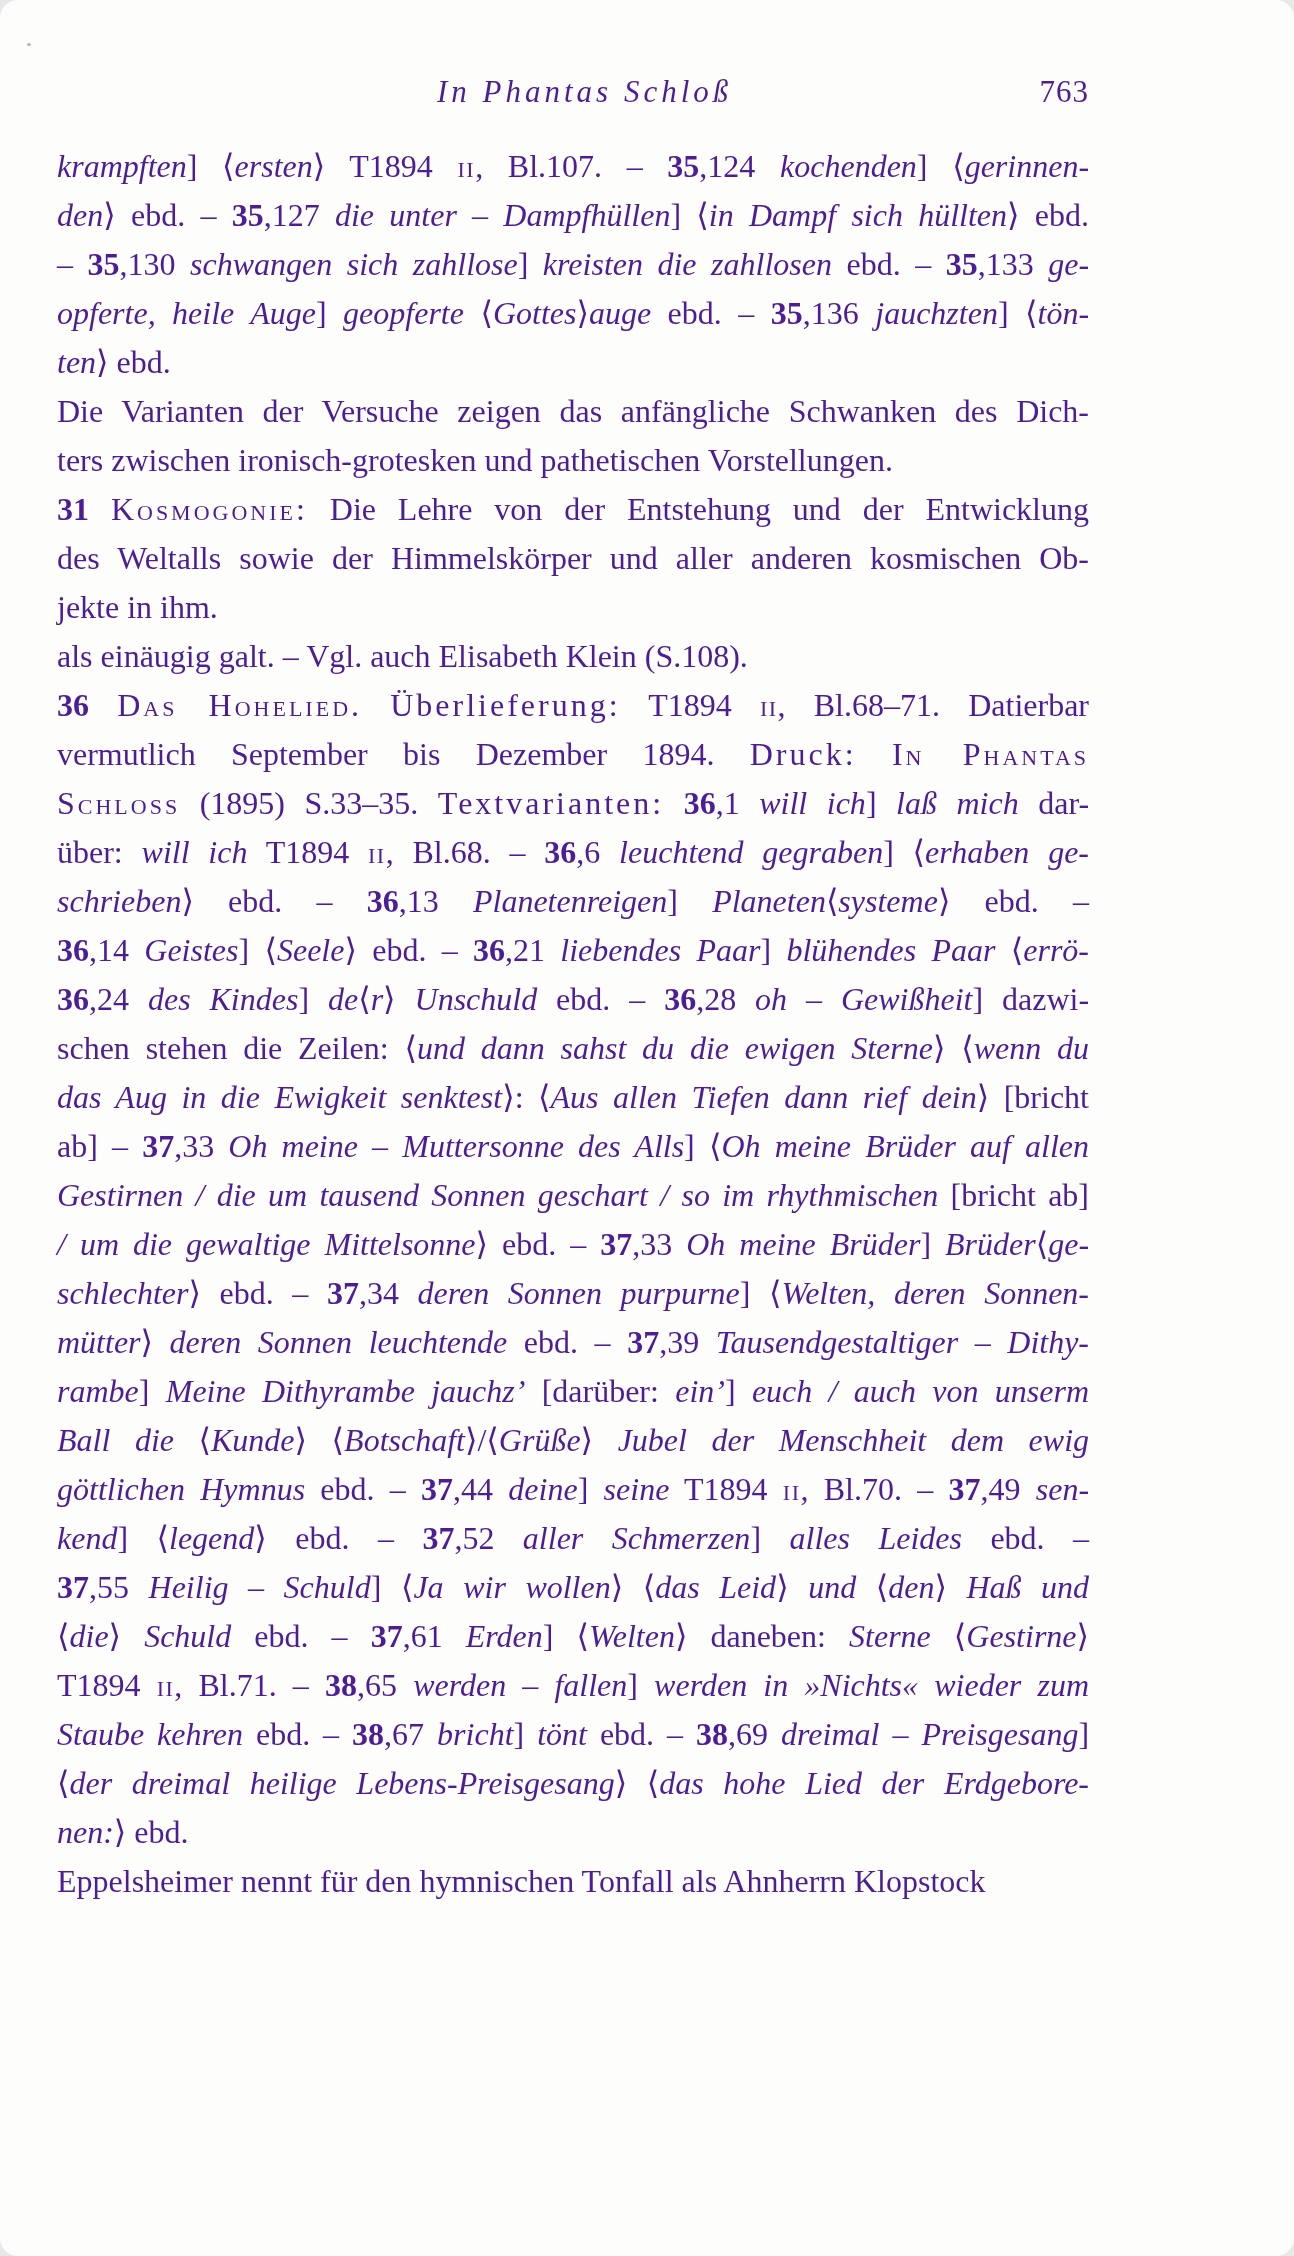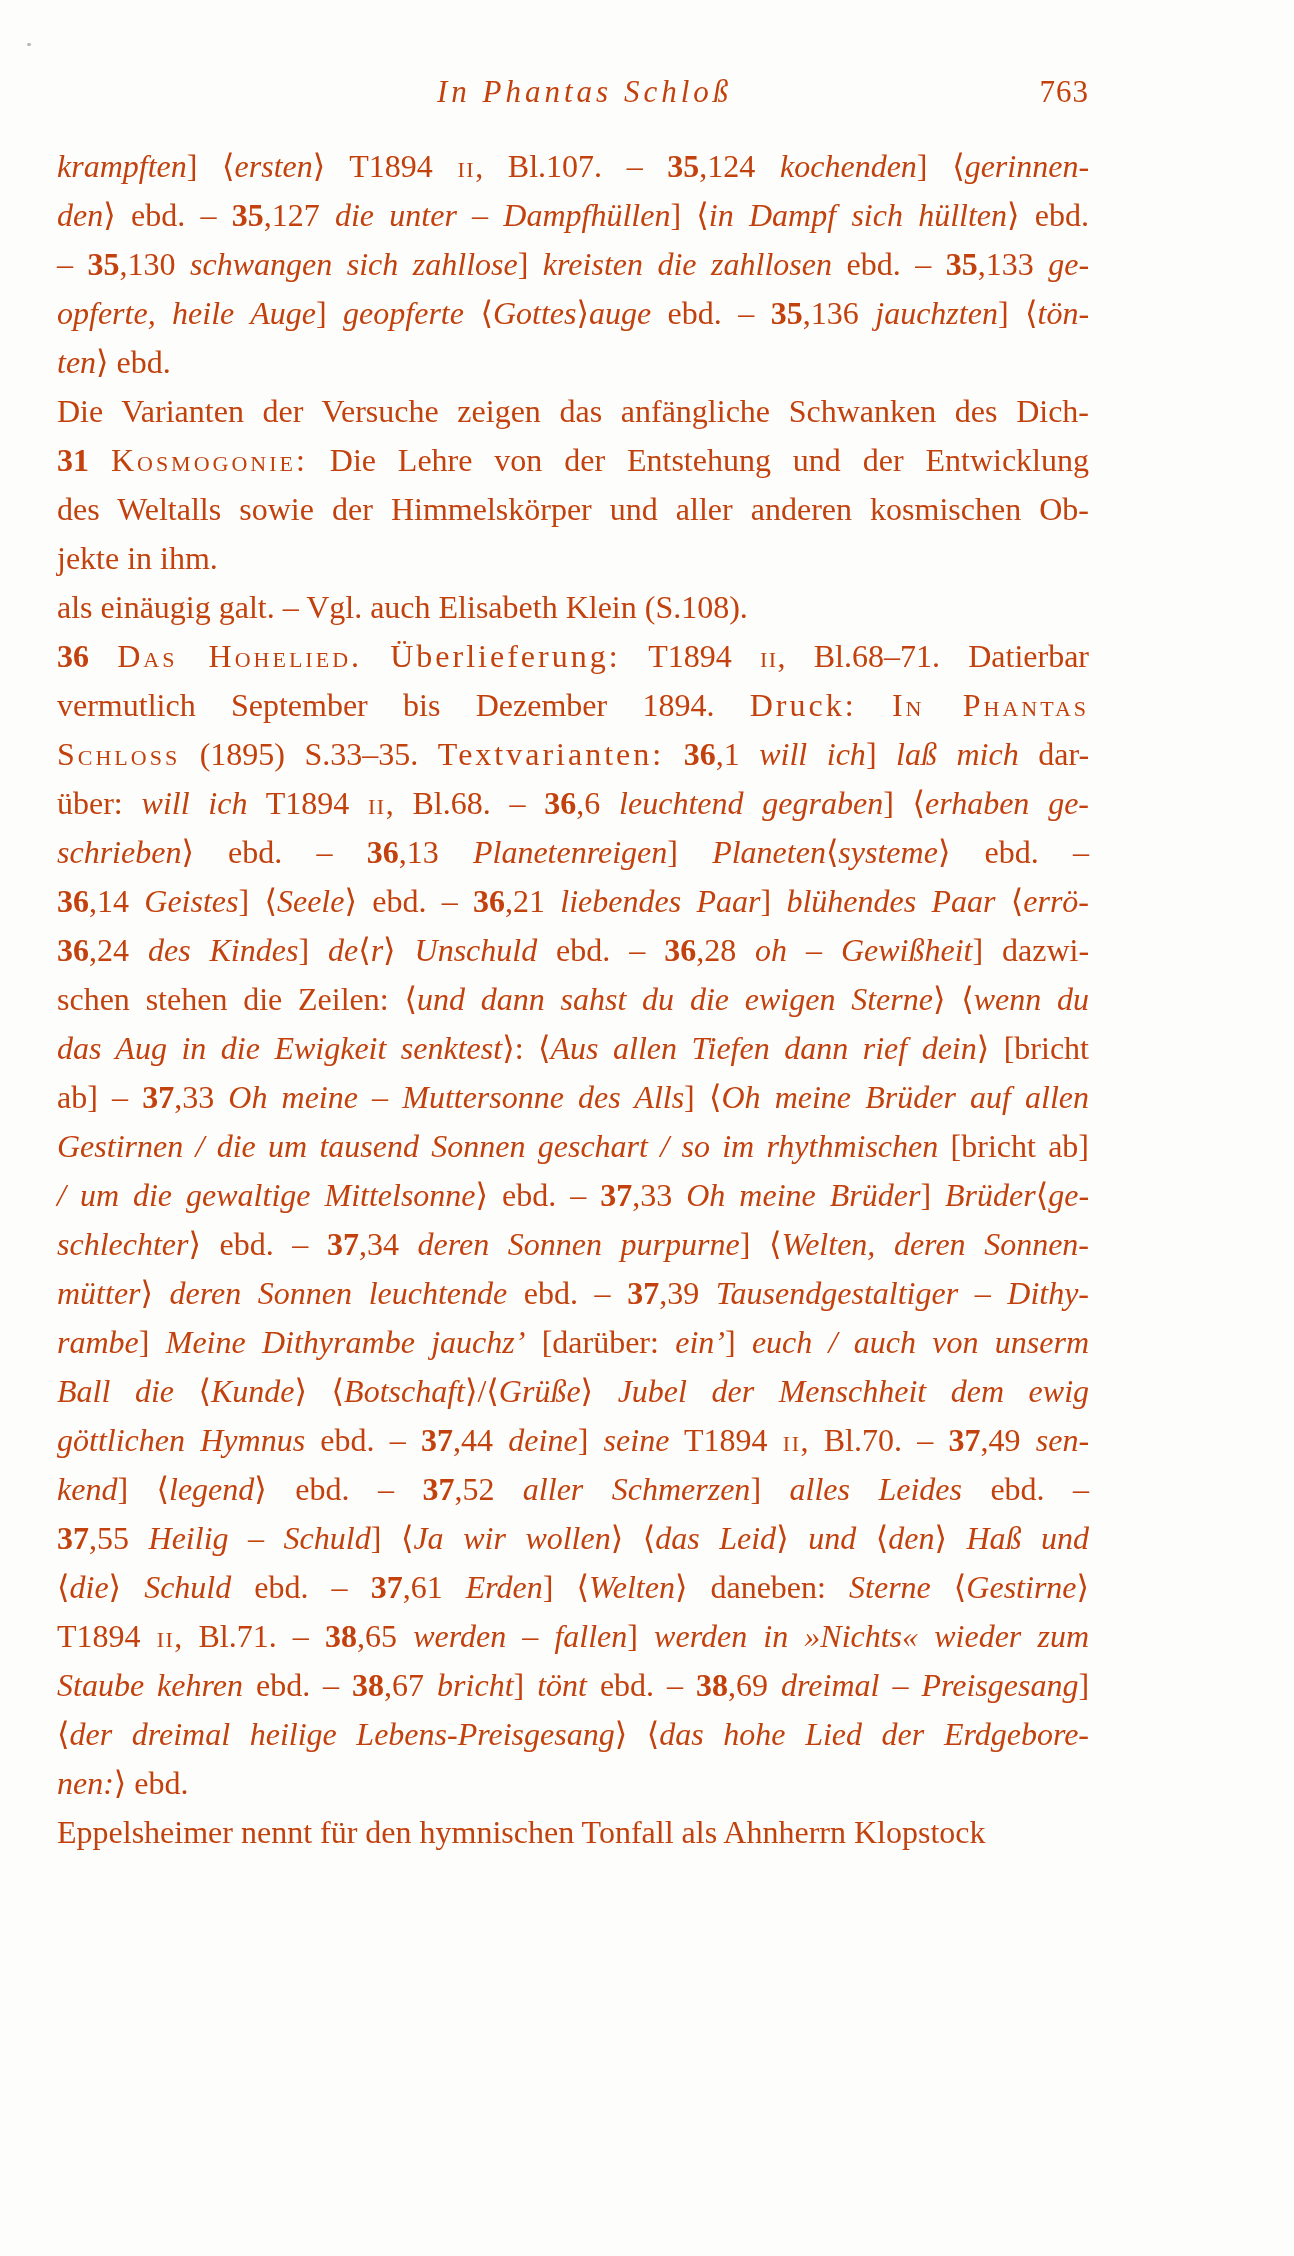--- a/index.html
+++ b/index.html
@@ -1,23 +1,24 @@
 <!DOCTYPE html>
 <html><head>
 <meta charset="utf-8">
 <style>
   html,body{margin:0;padding:0;background:#e8e8e8;}
   .page{
     position:relative;
     width:1294px;height:2256px;
     margin:0 auto;
     background:#fdfdfc;
-    color:#c2410c;
+    color:#4c1d95;
     font-family:"Liberation Serif","DejaVu Serif","DejaVu Sans",serif;
     overflow:hidden;
+    border-radius:18px;
   }
   .running-head{
     position:absolute;
     left:57px;top:74px;width:1032px;height:44px;
   }
   .head-title{
     position:absolute;
     left:380px;top:0;
     font-style:italic;
     font-size:31px;
@@ -67,20 +68,21 @@
     <span class="head-page">763</span>
   </div>
 
   <div class="text-block">
       <div class="line"><span class="i">krampften</span><span class="r">] ⟨</span><span class="i">ersten</span><span class="r">⟩ T1894 </span><span class="sc">ii</span><span class="r">, Bl.107. – </span><span class="b">35</span><span class="r">,124 </span><span class="i">kochenden</span><span class="r">] ⟨</span><span class="i">gerinnen-</span></div>
       <div class="line"><span class="i">den</span><span class="r">⟩ ebd. – </span><span class="b">35</span><span class="r">,127 </span><span class="i">die unter – Dampfhüllen</span><span class="r">] ⟨</span><span class="i">in Dampf sich hüllten</span><span class="r">⟩ ebd.</span></div>
       <div class="line"><span class="r">– </span><span class="b">35</span><span class="r">,130 </span><span class="i">schwangen sich zahllose</span><span class="r">] </span><span class="i">kreisten die zahllosen</span><span class="r"> ebd. – </span><span class="b">35</span><span class="r">,133 </span><span class="i">ge-</span></div>
       <div class="line"><span class="i">opferte, heile Auge</span><span class="r">] </span><span class="i">geopferte </span><span class="r">⟨</span><span class="i">Gottes</span><span class="r">⟩</span><span class="i">auge</span><span class="r"> ebd. – </span><span class="b">35</span><span class="r">,136 </span><span class="i">jauchzten</span><span class="r">] ⟨</span><span class="i">tön-</span></div>
       <div class="line last"><span class="i">ten</span><span class="r">⟩ ebd.</span></div>
       <div class="line"><span class="r">Die Varianten der Versuche zeigen das anfängliche Schwanken des Dich-</span></div>
+      <div class="line last"><span class="r">ters zwischen ironisch-grotesken und pathetischen Vorstellungen.</span></div>
       <div class="line"><span class="b">31 </span><span class="scls">Kosmogonie:</span><span class="r"> Die Lehre von der Entstehung und der Entwicklung</span></div>
       <div class="line"><span class="r">des Weltalls sowie der Himmelskörper und aller anderen kosmischen Ob-</span></div>
       <div class="line last"><span class="r">jekte in ihm.</span></div>
       <div class="line last"><span class="r">als einäugig galt. – Vgl. auch Elisabeth Klein (S.108).</span></div>
       <div class="line"><span class="b">36 </span><span class="scls">Das Hohelied.</span><span class="r"> </span><span class="ls">Überlieferung:</span><span class="r"> T1894 </span><span class="sc">ii</span><span class="r">, Bl.68–71. Datierbar</span></div>
       <div class="line"><span class="r">vermutlich September bis Dezember 1894. </span><span class="ls">Druck:</span><span class="r"> </span><span class="scls">In Phantas</span></div>
       <div class="line"><span class="scls">Schloss</span><span class="r"> (1895) S.33–35. </span><span class="ls">Textvarianten:</span><span class="r"> </span><span class="b">36</span><span class="r">,1 </span><span class="i">will ich</span><span class="r">] </span><span class="i">laß mich</span><span class="r"> dar-</span></div>
       <div class="line"><span class="r">über: </span><span class="i">will ich</span><span class="r"> T1894 </span><span class="sc">ii</span><span class="r">, Bl.68. – </span><span class="b">36</span><span class="r">,6 </span><span class="i">leuchtend gegraben</span><span class="r">] ⟨</span><span class="i">erhaben ge-</span></div>
       <div class="line"><span class="i">schrieben</span><span class="r">⟩ ebd. – </span><span class="b">36</span><span class="r">,13 </span><span class="i">Planetenreigen</span><span class="r">] </span><span class="i">Planeten</span><span class="r">⟨</span><span class="i">systeme</span><span class="r">⟩ ebd. –</span></div>
       <div class="line"><span class="b">36</span><span class="r">,14 </span><span class="i">Geistes</span><span class="r">] ⟨</span><span class="i">Seele</span><span class="r">⟩ ebd. – </span><span class="b">36</span><span class="r">,21 </span><span class="i">liebendes Paar</span><span class="r">] </span><span class="i">blühendes Paar</span><span class="r"> ⟨</span><span class="i">errö-</span></div>

